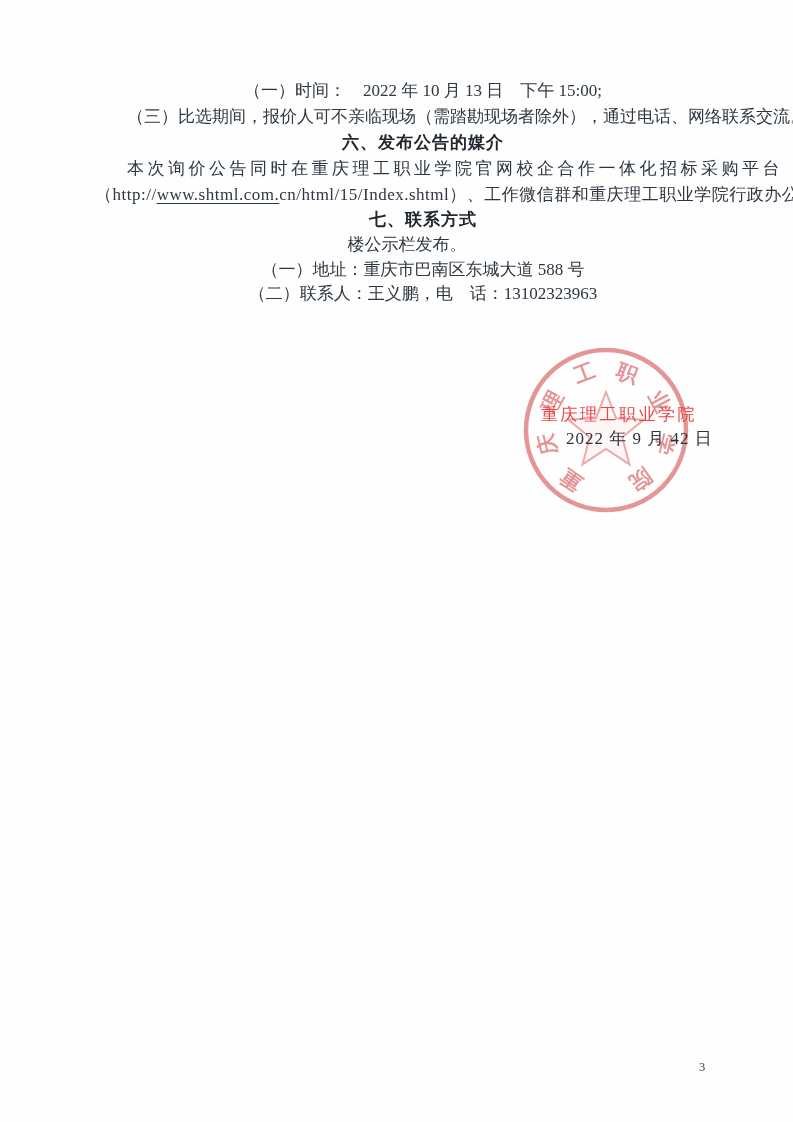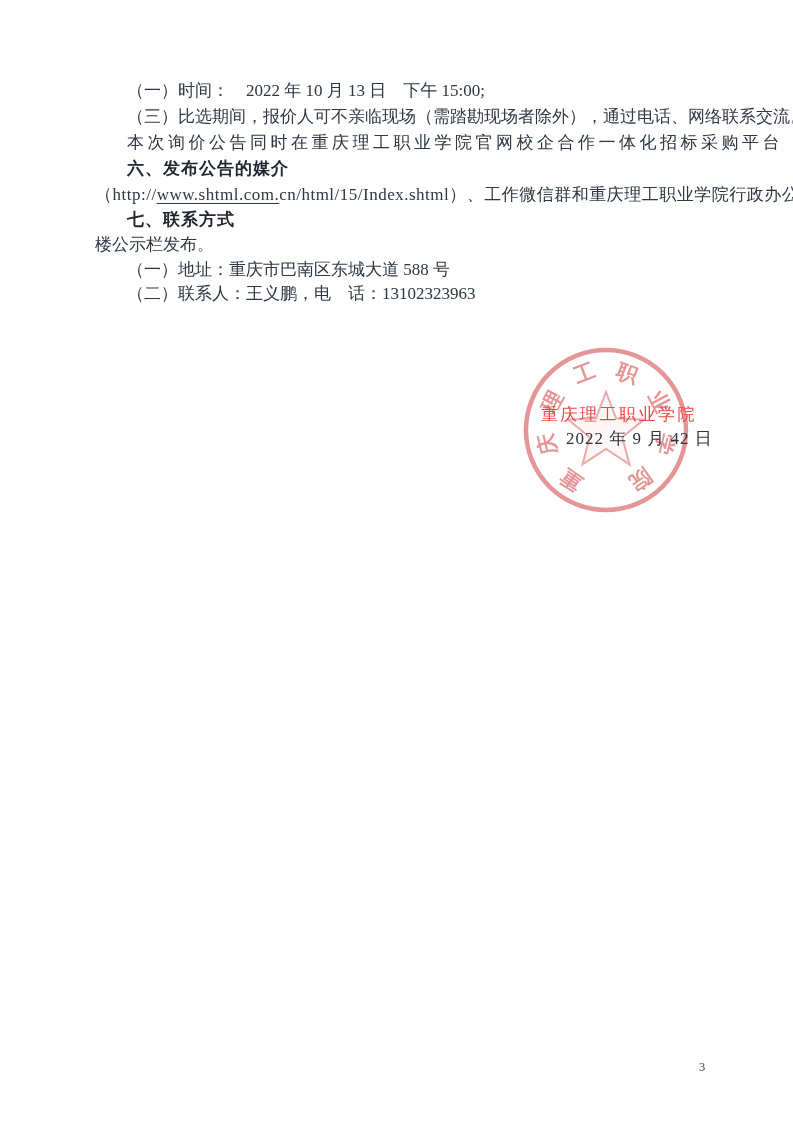--- a/index.html
+++ b/index.html
@@ -11,20 +11,21 @@
     overflow: hidden;
     font-family: "Liberation Serif", "DejaVu Serif", serif;
     color: #2e3742;
   }
   .content {
     position: absolute;
     left: 95px;
     top: 78px;
     width: 624px;
     font-size: 17px;
+    text-align: center;
   }
   .line {
     height: 26px;
     line-height: 26px;
     white-space: nowrap;
   }
   .indent { text-indent: 32px; }
   .heading {
     font-family: "Liberation Sans", "DejaVu Sans", sans-serif;
     font-weight: bold;
@@ -84,22 +85,22 @@
 </style>
 </head>
 <body>
 
 <div class="page">
 
   <div class="content">
     <div class="line indent">（一）时间：　2022 年 10 月 13 日　下午 15:00;</div>
     <div class="line indent">（三）比选期间，报价人可不亲临现场（需踏勘现场者除外），通过电话、网络联系交流。</div>
 
+    <div class="line indent heading">六、发布公告的媒介</div>
     <div class="line indent ls-wide">本次询价公告同时在重庆理工职业学院官网校企合作一体化招标采购平台</div>
-    <div class="line indent heading">六、发布公告的媒介</div>
     <div class="line"><span class="url-text">（http://</span><span class="url-text url-underline">www.shtml.com.</span><span class="url-text">cn/html/15/Index.shtml）、工作微信群和重庆理工职业学院行政办公</span></div>
     <div class="line indent heading s7">七、联系方式</div>
 
     <div class="line">楼公示栏发布。</div>
     <div class="line indent s7">（一）地址：重庆市巴南区东城大道 588 号</div>
     <div class="line indent s7">（二）联系人：王义鹏，电　话：13102323963</div>
   </div>
 
   <svg class="seal" viewBox="0 0 172 172">
     <circle class="seal-ring" cx="86" cy="86" r="80"></circle>

